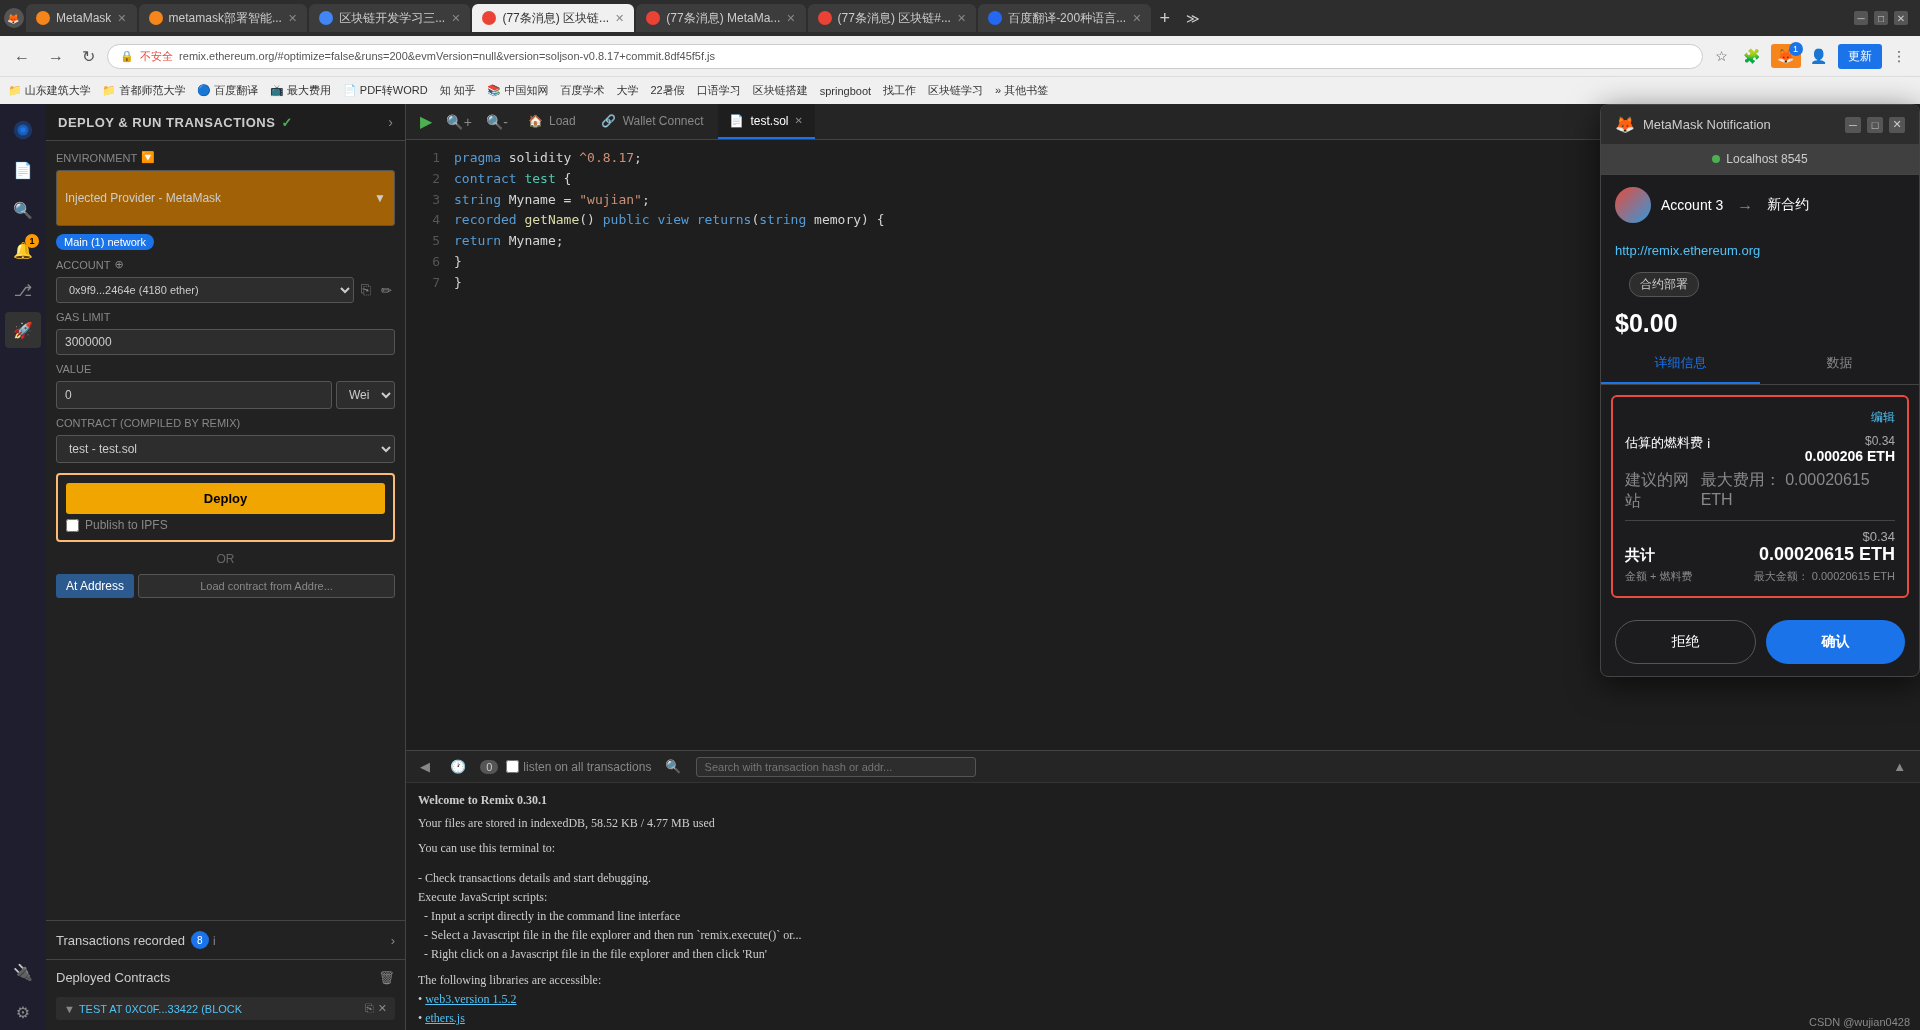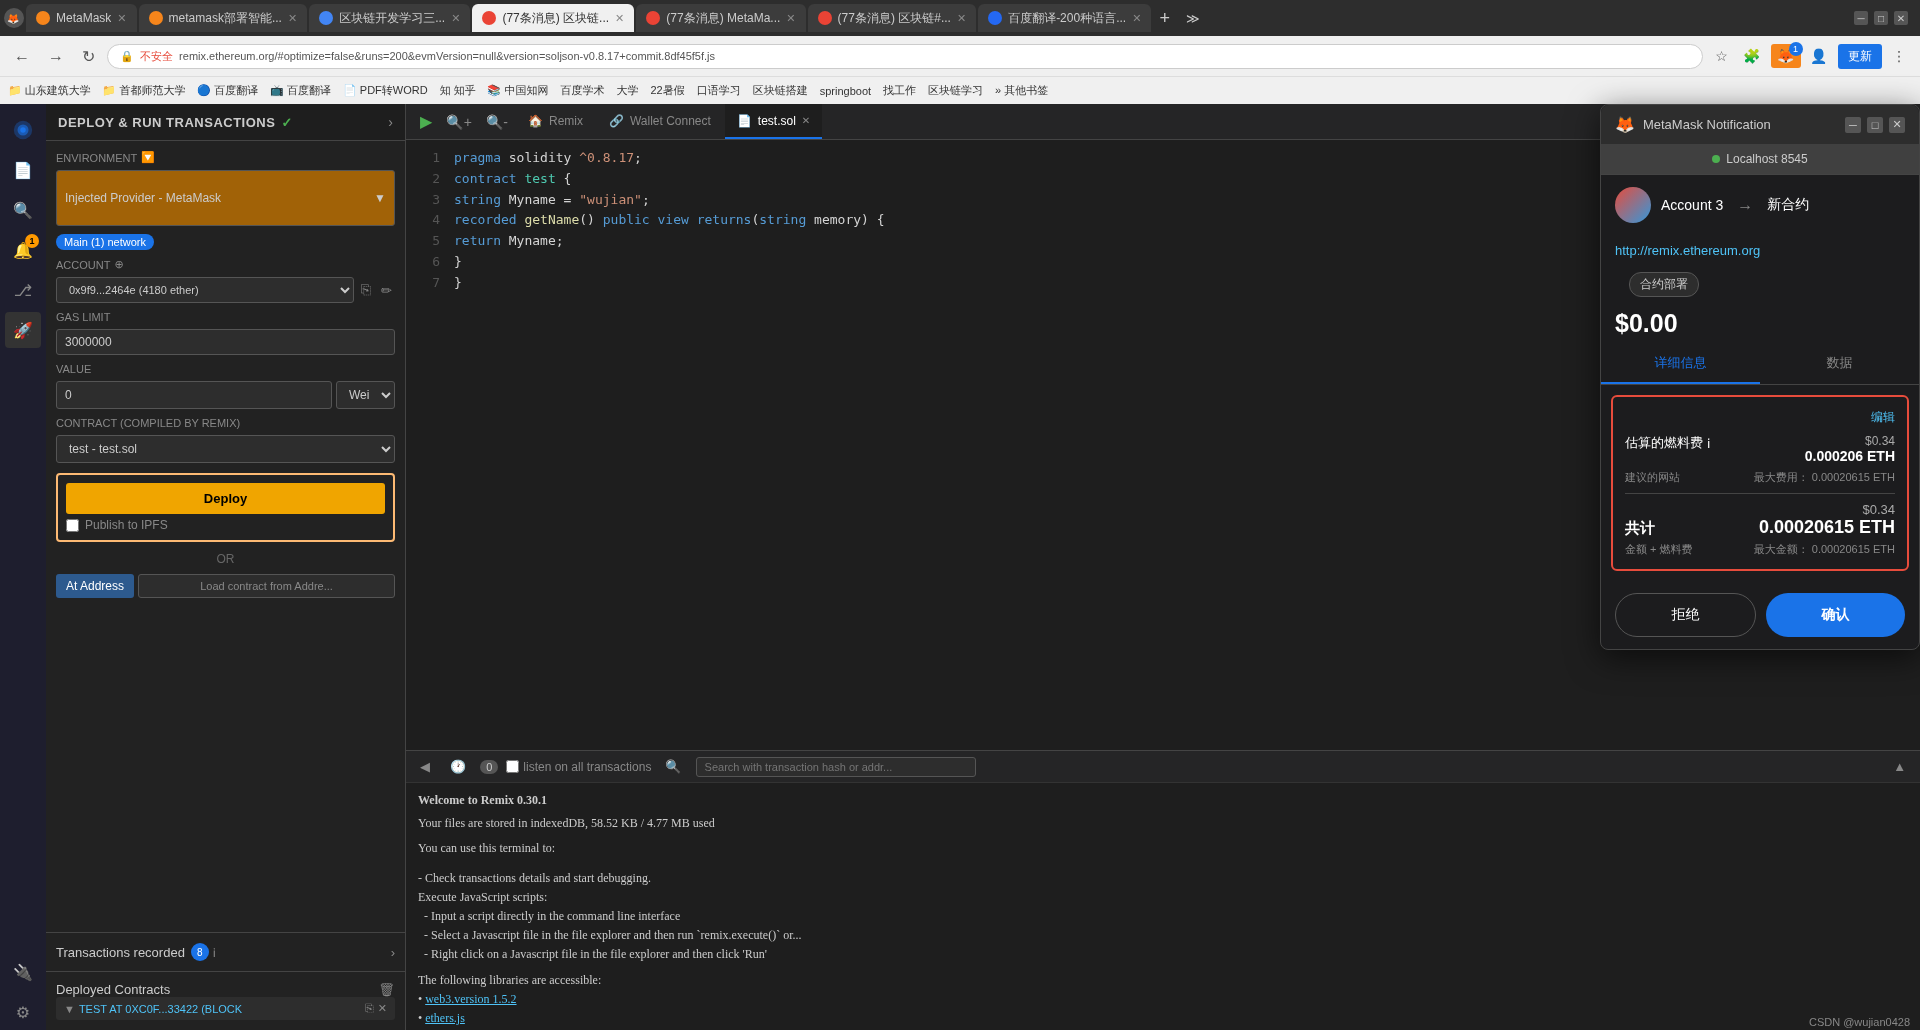--- a/index.html
+++ b/index.html
@@ -61,21 +61,21 @@
     .or-divider { text-align: center; color: #666; margin: 8px 0; font-size: 12px; }
     .at-address-row { display: flex; gap: 4px; }
     .at-address-btn { background: #2d5a8e; color: #fff; border: none; padding: 5px 10px; border-radius: 3px; font-size: 12px; cursor: pointer; }
     .load-contract-btn { flex: 1; background: #2d2d2d; border: 1px solid #555; color: #888; padding: 5px 8px; border-radius: 3px; font-size: 11px; cursor: pointer; text-align: center; }
     .transactions-row { display: flex; align-items: center; padding: 10px; border-top: 1px solid #444; cursor: pointer; }
     .transactions-label { color: #ccc; font-size: 13px; }
     .tx-badge { background: #1a73e8; color: white; border-radius: 50%; width: 18px; height: 18px; font-size: 10px; display: flex; align-items: center; justify-content: center; margin-left: 6px; }
     .tx-info { color: #888; font-size: 12px; margin-left: 4px; }
     .tx-arrow { margin-left: auto; color: #888; }
     .deployed-contracts { padding: 10px; border-top: 1px solid #444; }
-    .deployed-header { display: flex; align-items: center; margin-bottom: 0; }
+    .deployed-header { display: flex; align-items: center; margin-bottom: 12px; }
     .deployed-title { color: #ccc; font-size: 13px; }
     .deployed-trash { margin-left: auto; color: #888; cursor: pointer; }
     .deployed-item { display: flex; align-items: center; background: #2d2d2d; padding: 5px 8px; border-radius: 3px; font-size: 11px; color: #ccc; }
     .deployed-expand { color: #888; margin-right: 4px; }
     .deployed-name { color: #4fc3f7; }
     .deployed-copy { margin-left: auto; color: #888; cursor: pointer; }
     .deployed-close { color: #888; cursor: pointer; margin-left: 4px; }
     .section-mb { margin-bottom: 8px; }
 
     
@@ -124,21 +124,21 @@
     .mm-tabs { display: flex; border-bottom: 1px solid #444; }
     .mm-tab { flex: 1; text-align: center; padding: 10px; font-size: 13px; color: #888; cursor: pointer; }
     .mm-tab.active { color: #1a73e8; border-bottom: 2px solid #1a73e8; }
     .mm-detail-box { border: 2px solid #e74c3c; border-radius: 6px; margin: 10px; padding: 12px; }
     .mm-edit-link { text-align: right; color: #4fc3f7; font-size: 12px; margin-bottom: 8px; cursor: pointer; }
     .mm-fee-row { display: flex; justify-content: space-between; align-items: flex-start; margin-bottom: 6px; }
     .mm-fee-label { font-size: 13px; color: #fff; display: flex; align-items: center; gap: 4px; }
     .mm-fee-value { text-align: right; }
     .mm-fee-usd { font-size: 12px; color: #aaa; }
     .mm-fee-eth { font-size: 14px; font-weight: bold; color: #fff; }
-    .mm-suggest-row { display: flex; justify-content: space-between; font-size: 11px; color: #888; margin-bottom: 8px; }
+    .mm-suggest-row { display: flex; justify-content: space-between; font-size: 16px; color: #888; margin-bottom: 8px; }
     .mm-divider { border: none; border-top: 1px solid #444; margin: 8px 0; }
     .mm-total-row { display: flex; justify-content: space-between; align-items: flex-end; }
     .mm-total-label { font-size: 15px; color: #fff; font-weight: bold; }
     .mm-total-value { text-align: right; }
     .mm-total-usd { font-size: 13px; color: #aaa; }
     .mm-total-eth { font-size: 18px; font-weight: bold; color: #fff; }
     .mm-sub-row { display: flex; justify-content: space-between; font-size: 11px; color: #888; margin-top: 4px; }
     .mm-action-btns { display: flex; gap: 10px; padding: 12px 14px; }
     .mm-reject-btn { flex: 1; background: transparent; border: 1px solid #555; color: #fff; padding: 12px; border-radius: 24px; font-size: 14px; cursor: pointer; }
     .mm-confirm-btn { flex: 1; background: #1a73e8; border: none; color: #fff; padding: 12px; border-radius: 24px; font-size: 14px; cursor: pointer; font-weight: bold; }
@@ -219,21 +219,21 @@
       <button class="nav-action-btn">👤</button>
       <button style="background:#1a73e8;color:white;border:none;padding:4px 10px;border-radius:3px;font-size:12px;cursor:pointer;">更新</button>
       <button class="nav-action-btn">⋮</button>
     </div>
   </div>
 
   <div class="bookmarks-bar">
     <span class="bookmark-item">📁 山东建筑大学</span>
     <span class="bookmark-item">📁 首都师范大学</span>
     <span class="bookmark-item">🔵 百度翻译</span>
-    <span class="bookmark-item">📺 百度翻译</span>
+    <span class="bookmark-item">📺 最大费用</span>
     <span class="bookmark-item">📄 PDF转WORD</span>
     <span class="bookmark-item">知 知乎</span>
     <span class="bookmark-item">📚 中国知网</span>
     <span class="bookmark-item">百度学术</span>
     <span class="bookmark-item">大学</span>
     <span class="bookmark-item">22暑假</span>
     <span class="bookmark-item">口语学习</span>
     <span class="bookmark-item">区块链搭建</span>
     <span class="bookmark-item">springboot</span>
     <span class="bookmark-item">找工作</span>
@@ -367,21 +367,21 @@
 
   <div class="editor-area">
 
     <div class="editor-tabs">
       <button class="editor-toolbar-btn" style="color:#4caf50;font-size:16px;">▶</button>
       <button class="editor-toolbar-btn">🔍+</button>
       <button class="editor-toolbar-btn">🔍-</button>
 
       <div class="editor-tab">
         <span>🏠</span>
-        <span>Remix</span>
+        <span>Load</span>
       </div>
       <div class="editor-tab">
         <span>🔗</span>
         <span>Wallet Connect</span>
       </div>
       <div class="editor-tab active">
         <span>📄</span>
         <span>test.sol</span>
         <span class="editor-tab-close">✕</span>
       </div>

